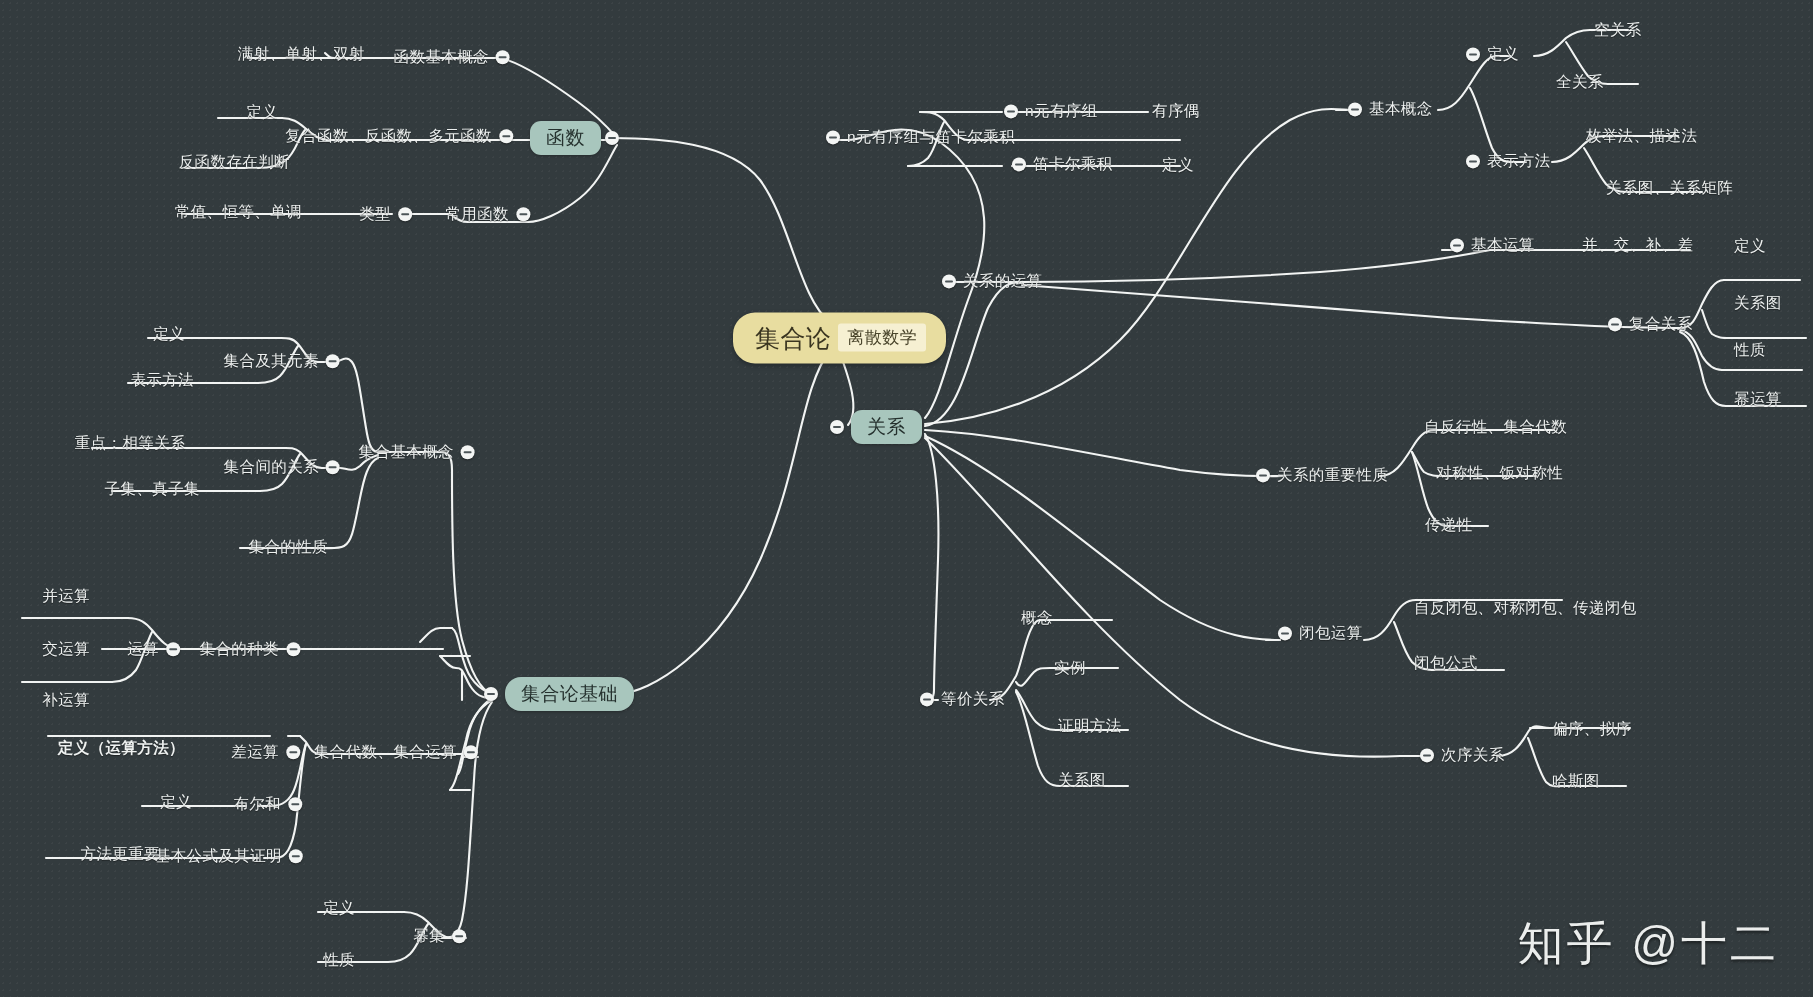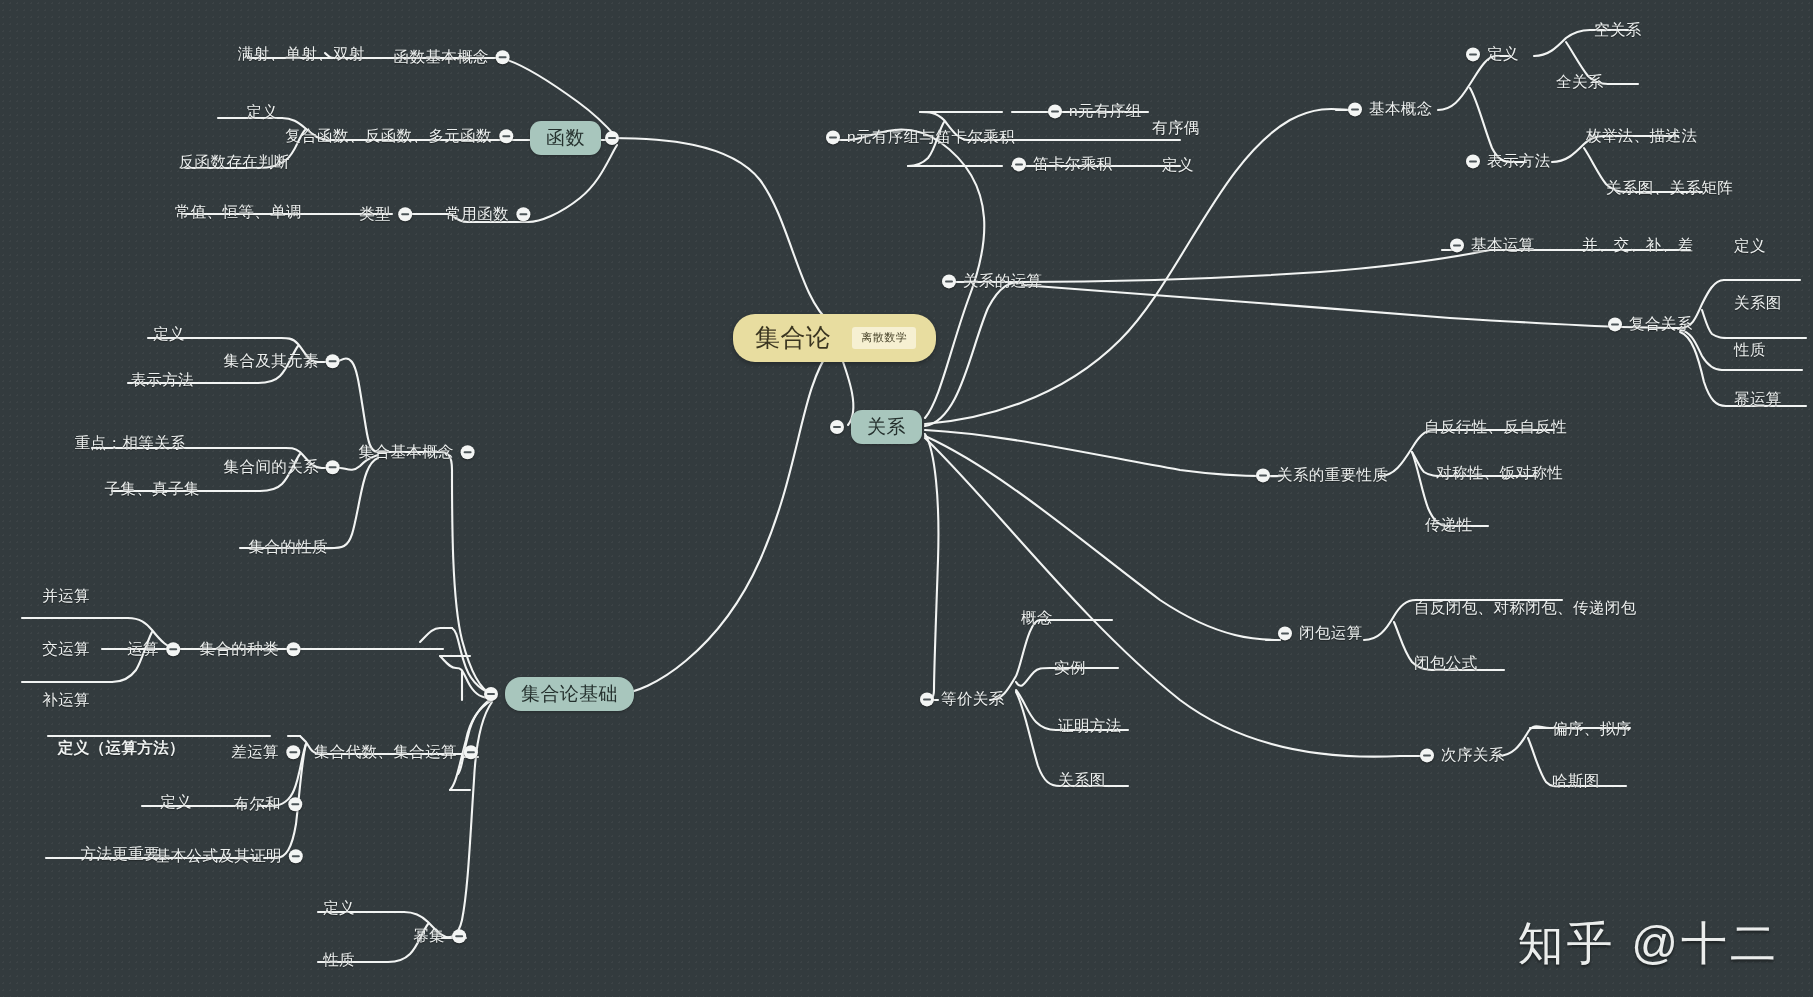--- a/index.html
+++ b/index.html
@@ -59,24 +59,23 @@
     border-radius: 22px;
     padding: 11px 20px 12px 22px;
     color: #3a3520;
     font-size: 25px;
     box-shadow: 0 2px 5px rgba(0,0,0,0.30);
     text-shadow: none;
   }
   .node.root .root-tag {
     background: #f6f0d2;
     color: #4a452c;
-    font-size: 11px;
+    font-size: 17px;
     border-radius: 3px;
     padding: 5px 9px 6px;
-    margin-left: 14px;
     letter-spacing: 0.5px;
   }
   
   .node.lvl1 {
     background: #a8c6bd;
     border-radius: 11px;
     padding: 7px 16px 8px;
     color: #25312e;
     font-size: 19px;
     box-shadow: 0 1px 3px rgba(0,0,0,0.28);
@@ -451,27 +450,27 @@
   <div class="node anchor-right" style="left:355px; top:960px;">
     <span class="leaf-text">性质</span>
   </div>
 
   <div class="node" style="left:826px; top:138px;">
     <span class="node-inner">
       <span class="bullet"></span>
       <span class="leaf-text">n元有序组与笛卡尔乘积</span>
     </span>
   </div>
-  <div class="node" style="left:1048px; top:112px;">
+  <div class="node" style="left:1004px; top:112px;">
     <span class="node-inner">
       <span class="bullet"></span>
       <span class="leaf-text">n元有序组</span>
     </span>
   </div>
-  <div class="node" style="left:1152px; top:128px;">
+  <div class="node" style="left:1152px; top:111px;">
     <span class="leaf-text">有序偶</span>
   </div>
   <div class="node" style="left:1012px; top:165px;">
     <span class="node-inner">
       <span class="bullet"></span>
       <span class="leaf-text">笛卡尔乘积</span>
     </span>
   </div>
   <div class="node" style="left:1162px; top:165px;">
     <span class="leaf-text">定义</span>
@@ -542,21 +541,21 @@
     <span class="leaf-text">幂运算</span>
   </div>
 
   <div class="node" style="left:1256px; top:476px;">
     <span class="node-inner">
       <span class="bullet"></span>
       <span class="leaf-text">关系的重要性质</span>
     </span>
   </div>
   <div class="node" style="left:1424px; top:427px;">
-    <span class="leaf-text">自反行性、反自反性</span>
+    <span class="leaf-text">自反行性、集合代数</span>
   </div>
   <div class="node" style="left:1436px; top:473px;">
     <span class="leaf-text">对称性、饭对称性</span>
   </div>
   <div class="node" style="left:1425px; top:525px;">
     <span class="leaf-text">传递性</span>
   </div>
 
   <div class="node" style="left:920px; top:700px;">
     <span class="node-inner">

